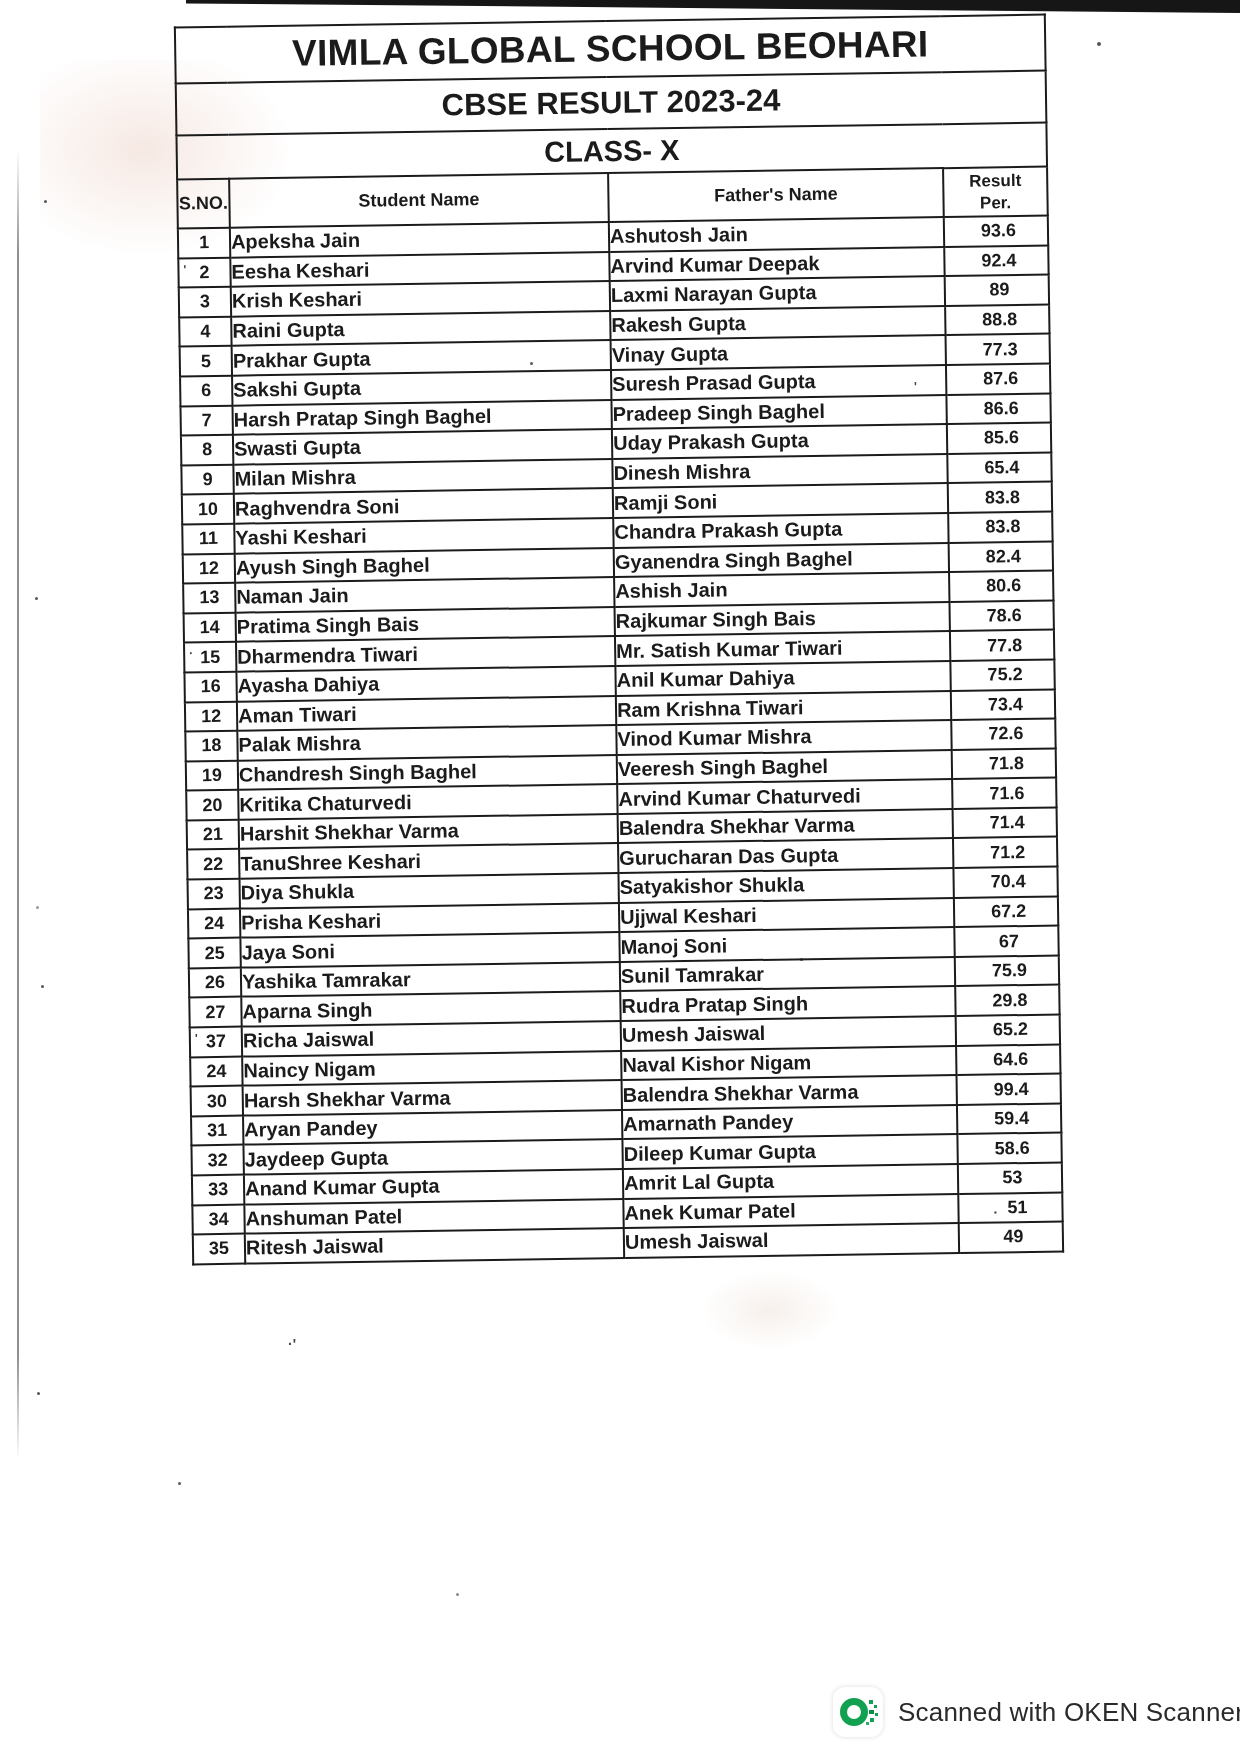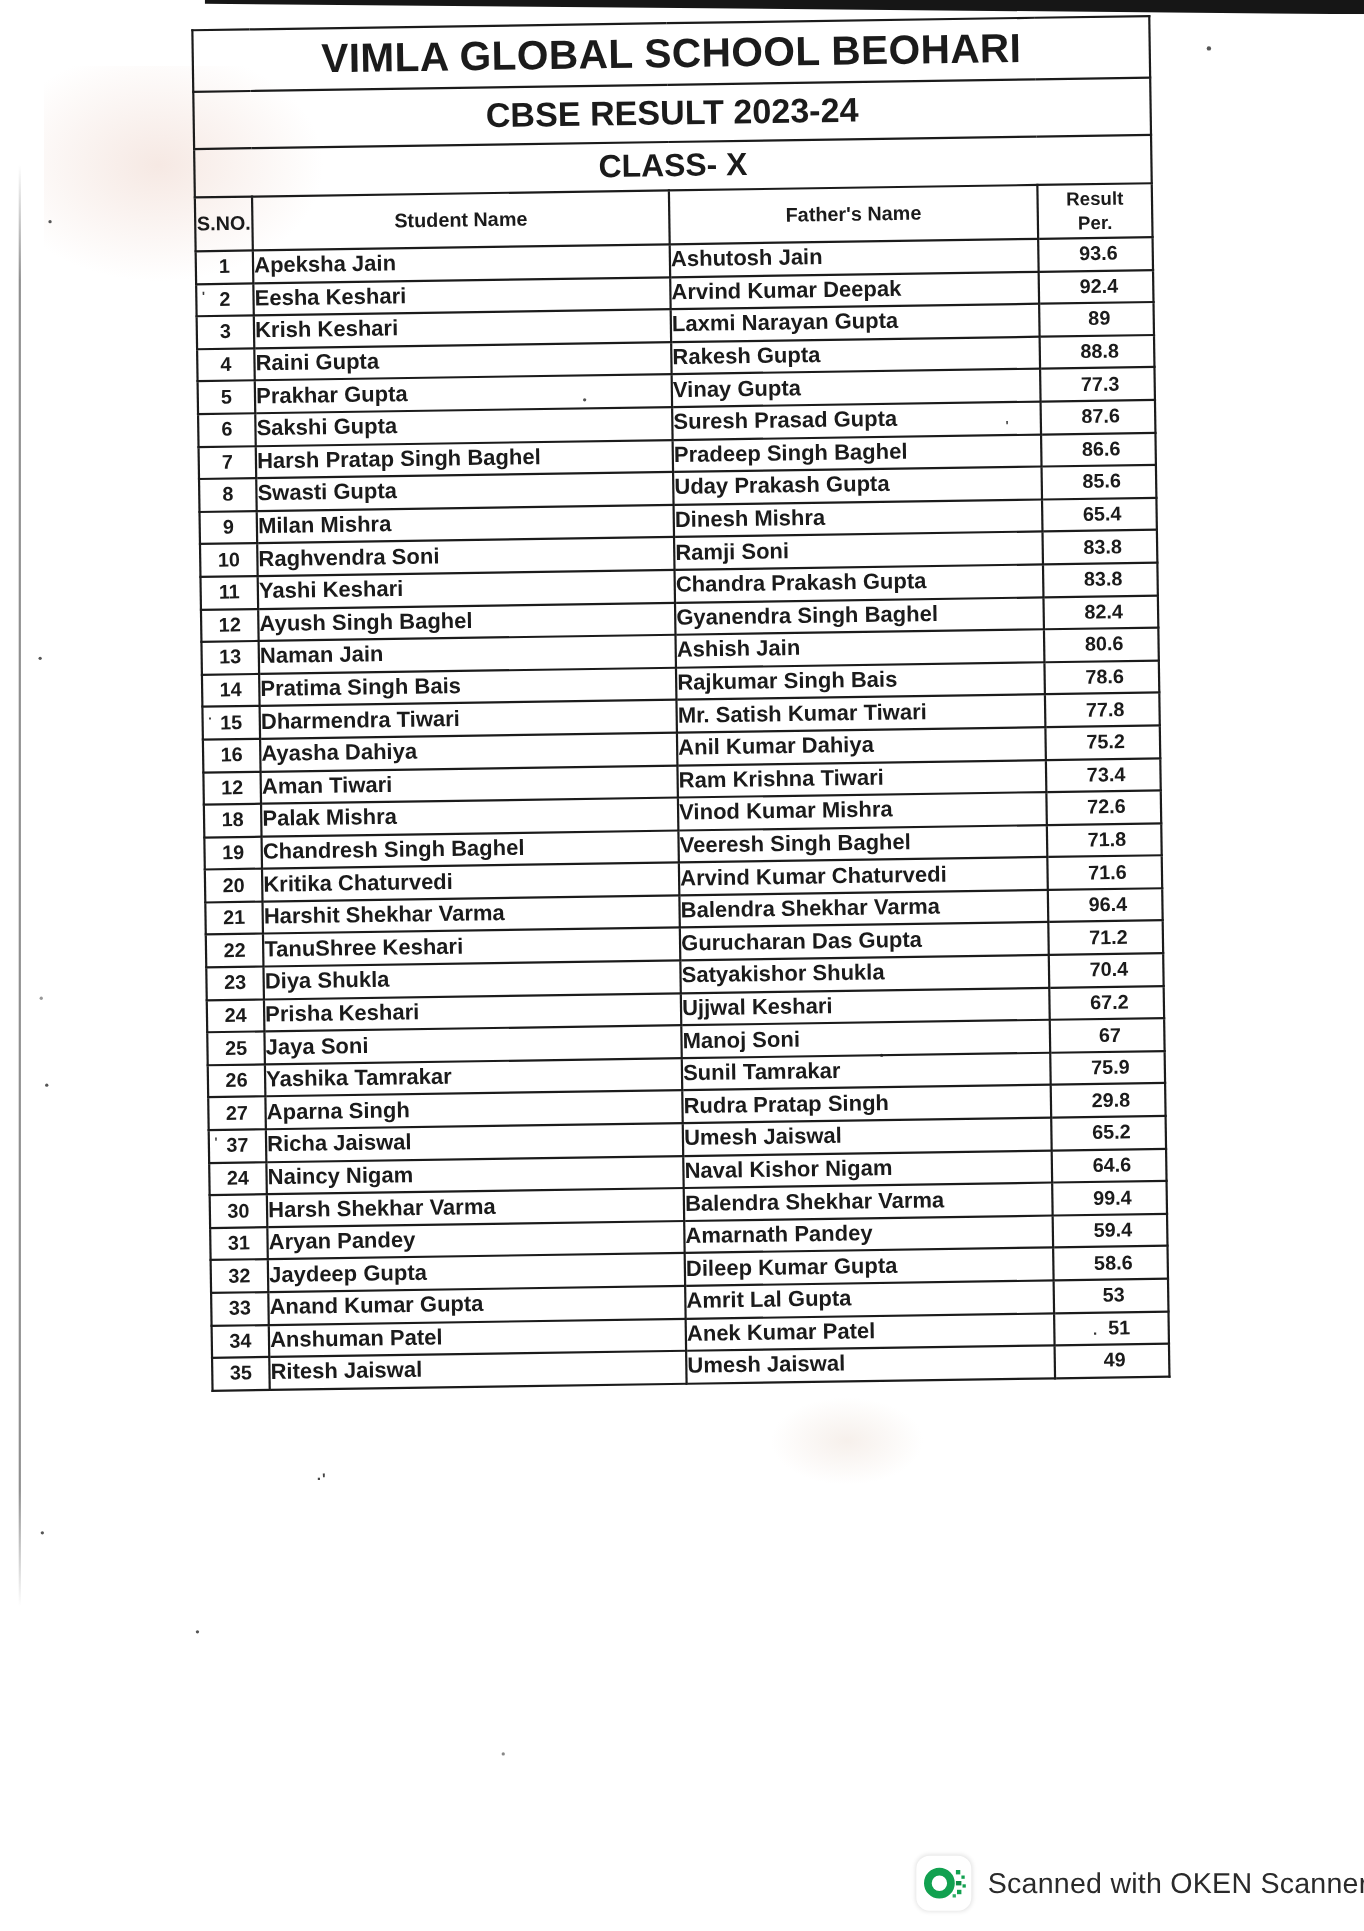--- a/index.html
+++ b/index.html
@@ -386,21 +386,21 @@
 
   <tr>
     <td class="c-sno">
       <span class="sno-mark"></span>
       <span>21</span>
     </td>
     <td class="c-name">Harshit Shekhar Varma</td>
     <td class="c-name">Balendra Shekhar Varma</td>
     <td class="c-result">
       <span class="result-mark"></span>
-      <span>96.4</span>
+      <span>71.4</span>
     </td>
   </tr>
 
   <tr>
     <td class="c-sno">
       <span class="sno-mark"></span>
       <span>22</span>
     </td>
     <td class="c-name">TanuShree Keshari</td>
     <td class="c-name">Gurucharan Das Gupta</td>

